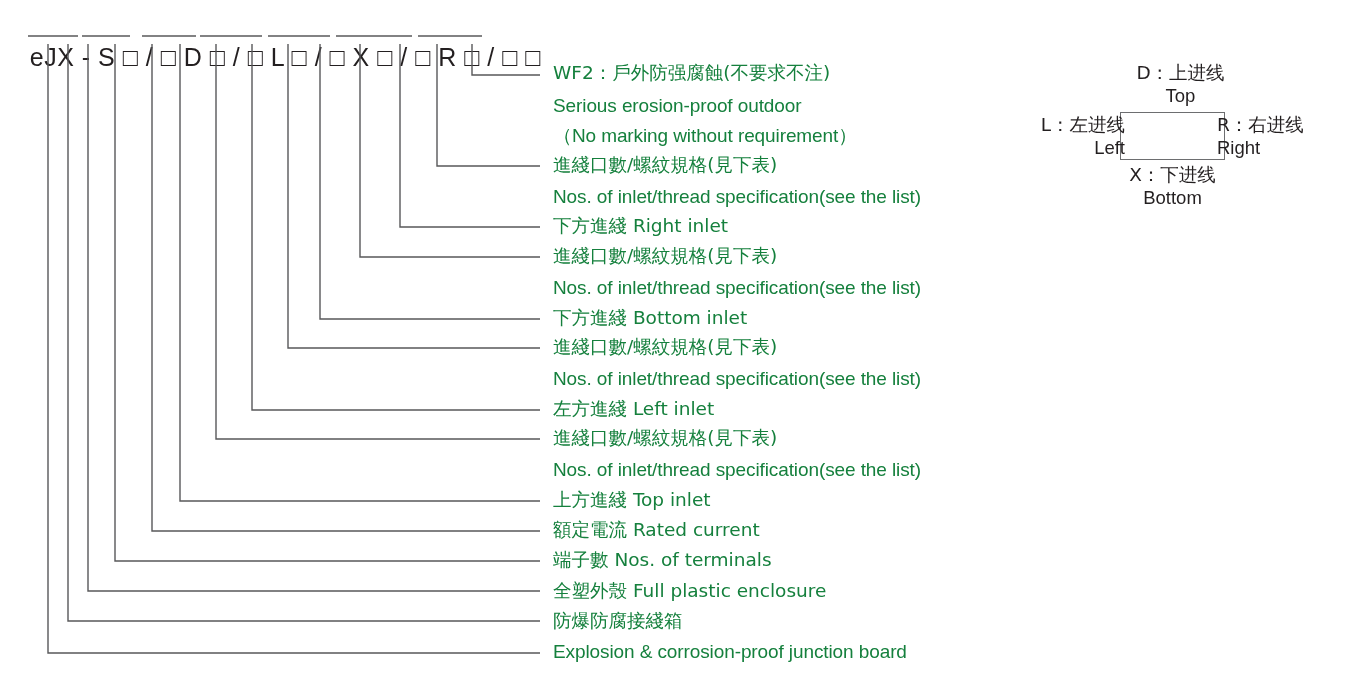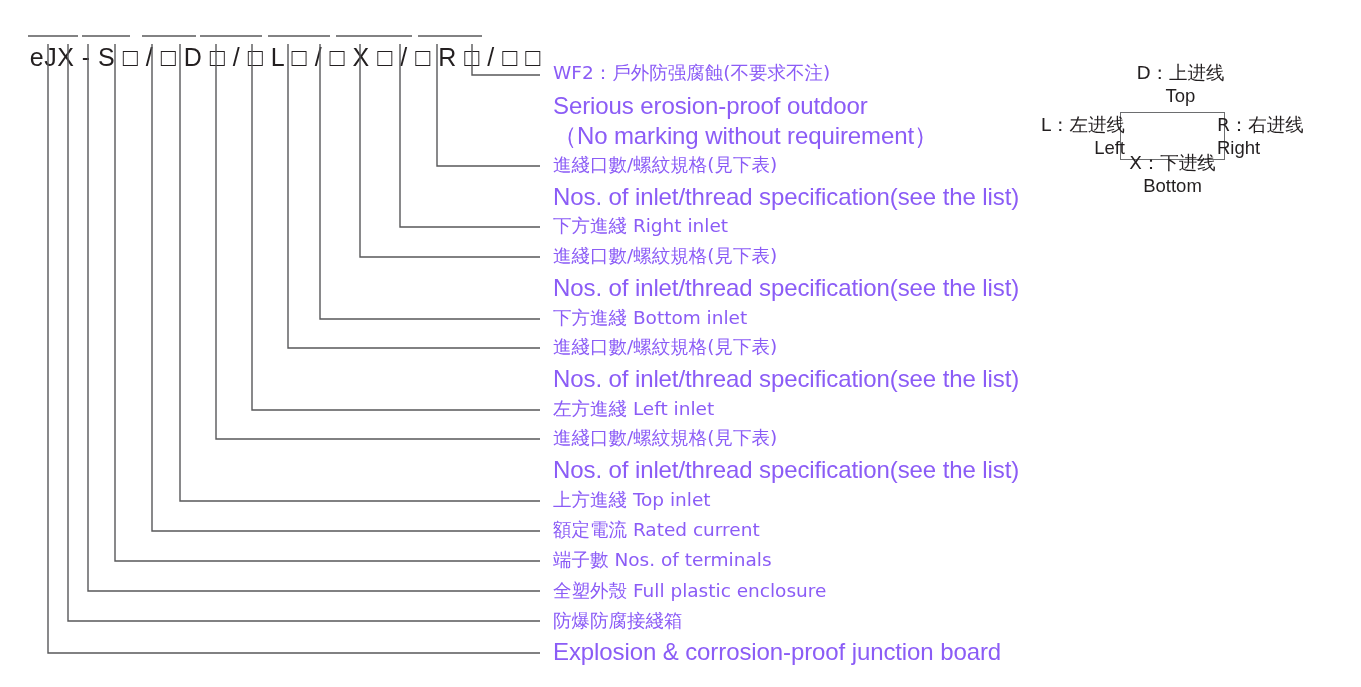--- a/index.html
+++ b/index.html
@@ -20,35 +20,35 @@
 
   
   #leaders{position:absolute;left:0;top:0;width:1361px;height:687px;}
   #leaders line, #leaders polyline, #leaders path{
     stroke:#58585a; stroke-width:1.4; fill:none;
   }
 
   
   .label{
     position:absolute; left:553px; white-space:nowrap;
-    font-size:19px; line-height:20px; color:#8b5cf6;
+    font-size:19px; line-height:20px; color:#15803d;
   }
   .label.cjk{font-family:"DejaVu Sans","Liberation Sans",sans-serif;font-size:18.5px;}
-  .label.lat{font-size:24px; letter-spacing:-0.1px;}
+  .label.lat{font-size:19px; letter-spacing:-0.1px;}
 
   
   #key{position:absolute; left:995px; top:55px; width:366px; height:185px;}
   .key-box{
     position:absolute; left:125px; top:57px; width:103px; height:46px;
     border:1.6px solid #6d6e70; background:#fff;
   }
   .key-txt{position:absolute; text-align:center; line-height:23px; font-size:18.5px;}
   .key-txt .cn{font-family:"DejaVu Sans","Liberation Sans",sans-serif;}
   .key-top{left:93px; top:6px; width:185px;}
-  .key-bottom{left:85px; top:96px; width:185px;}
+  .key-bottom{left:85px; top:108px; width:185px;}
   .key-left{left:-10px; top:58px; width:140px; text-align:right;}
   .key-right{left:222px; top:58px; width:150px; text-align:left;}
 </style>
 </head>
 <body>
 
 <div id="page-root">
 
   <div class="code-line">
     <span class="tok">eJX - S □ / □ D □ / □ L □ / □ X □ / □ R □ / □ □</span>

